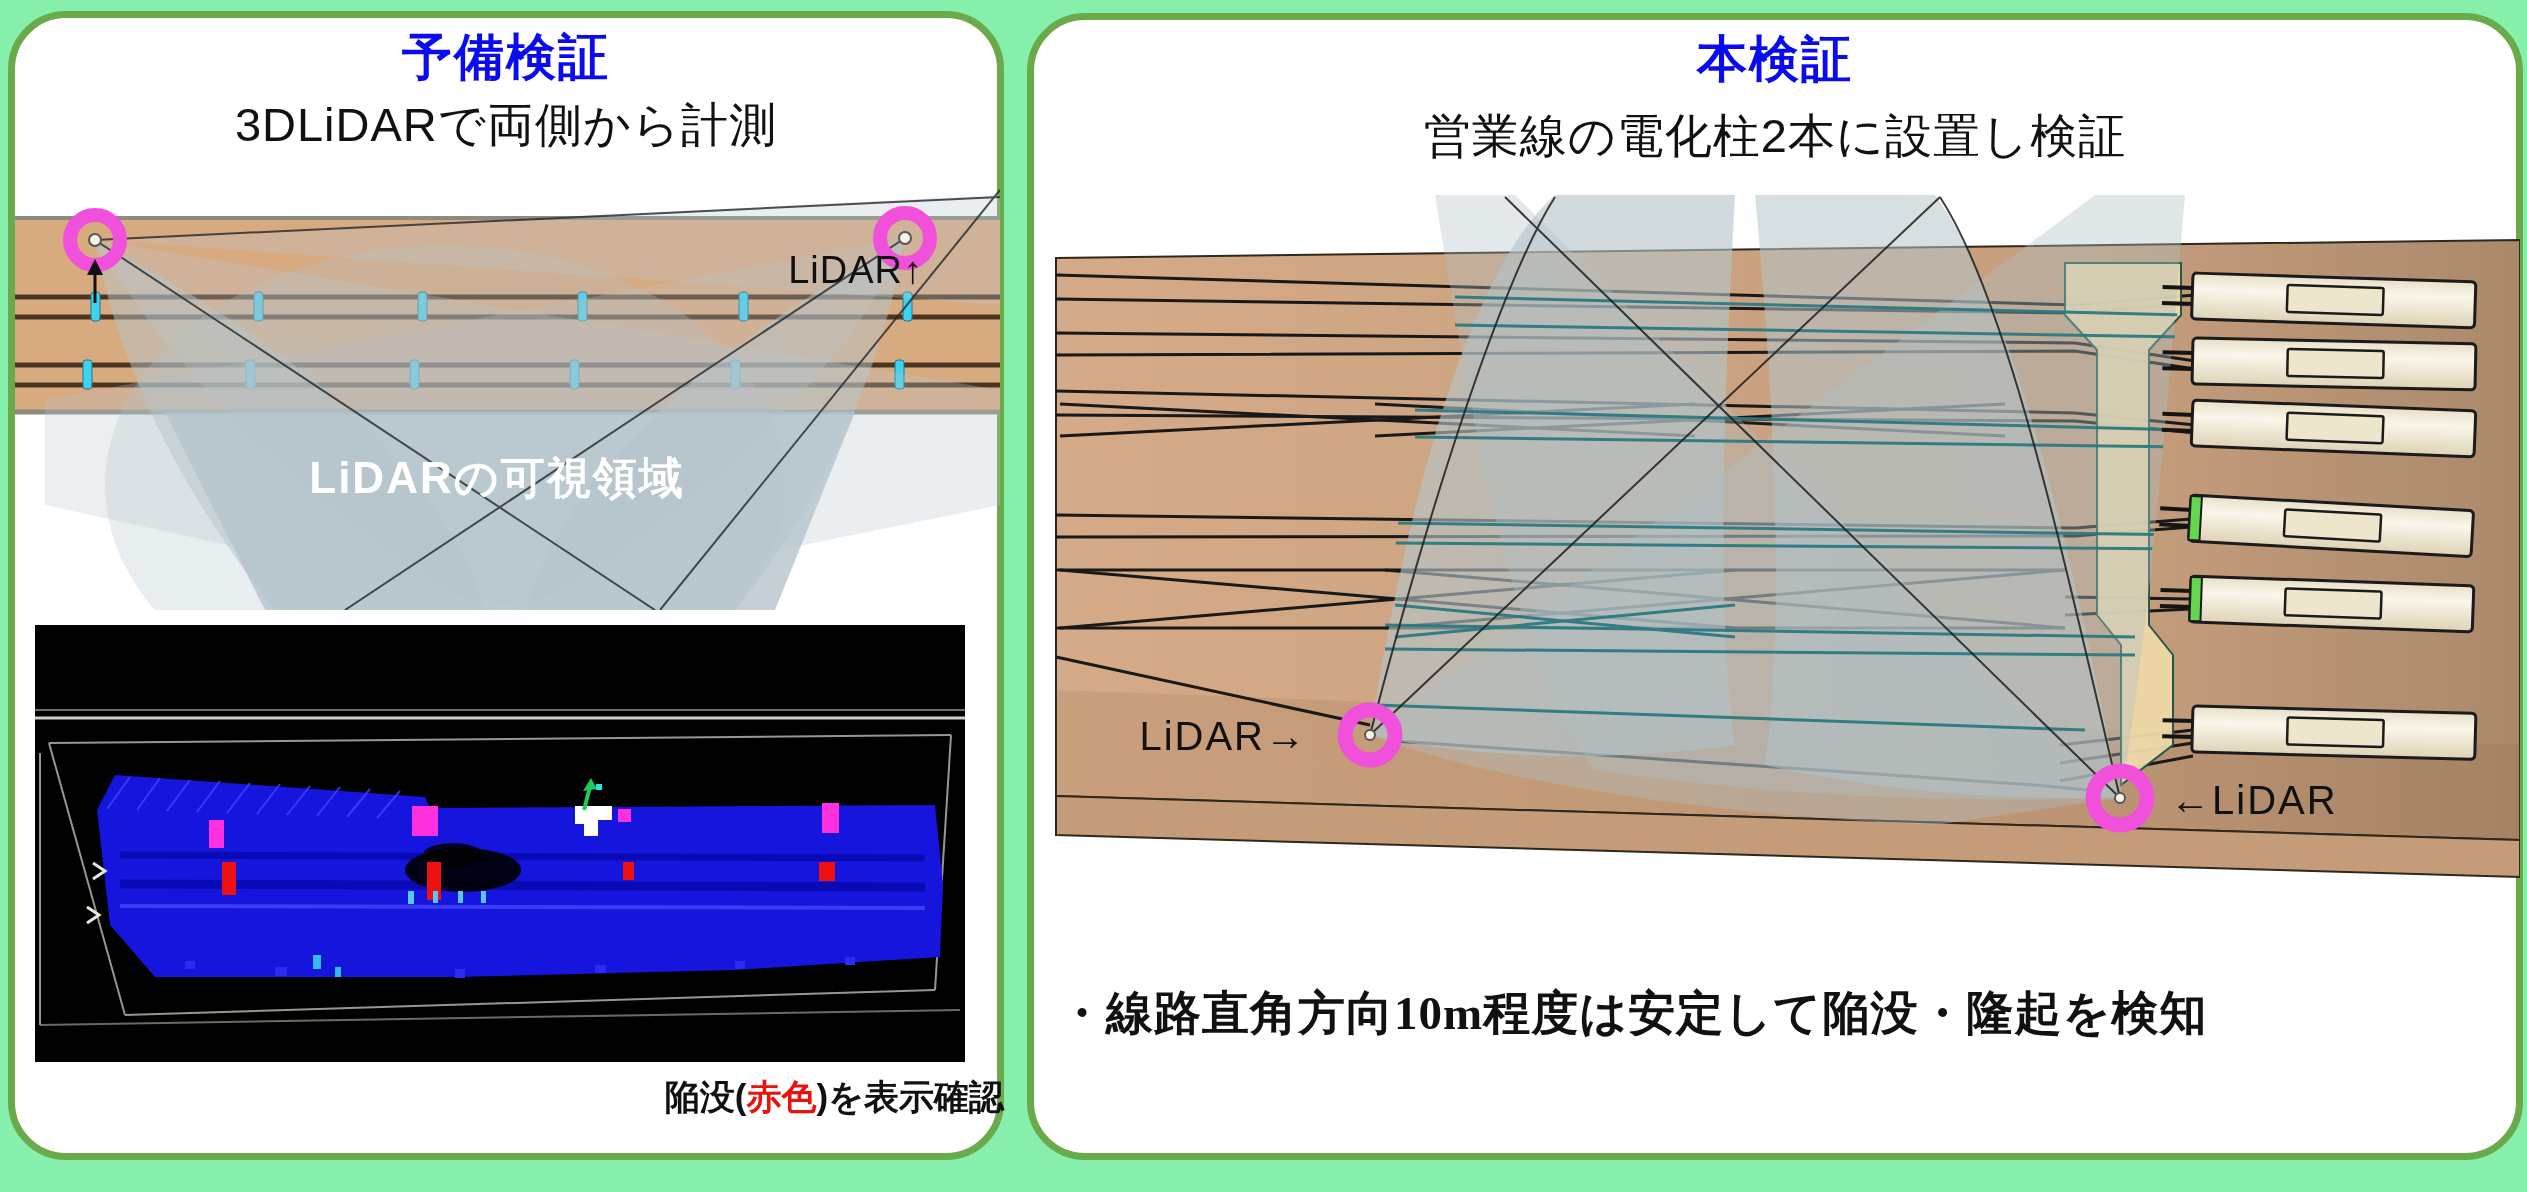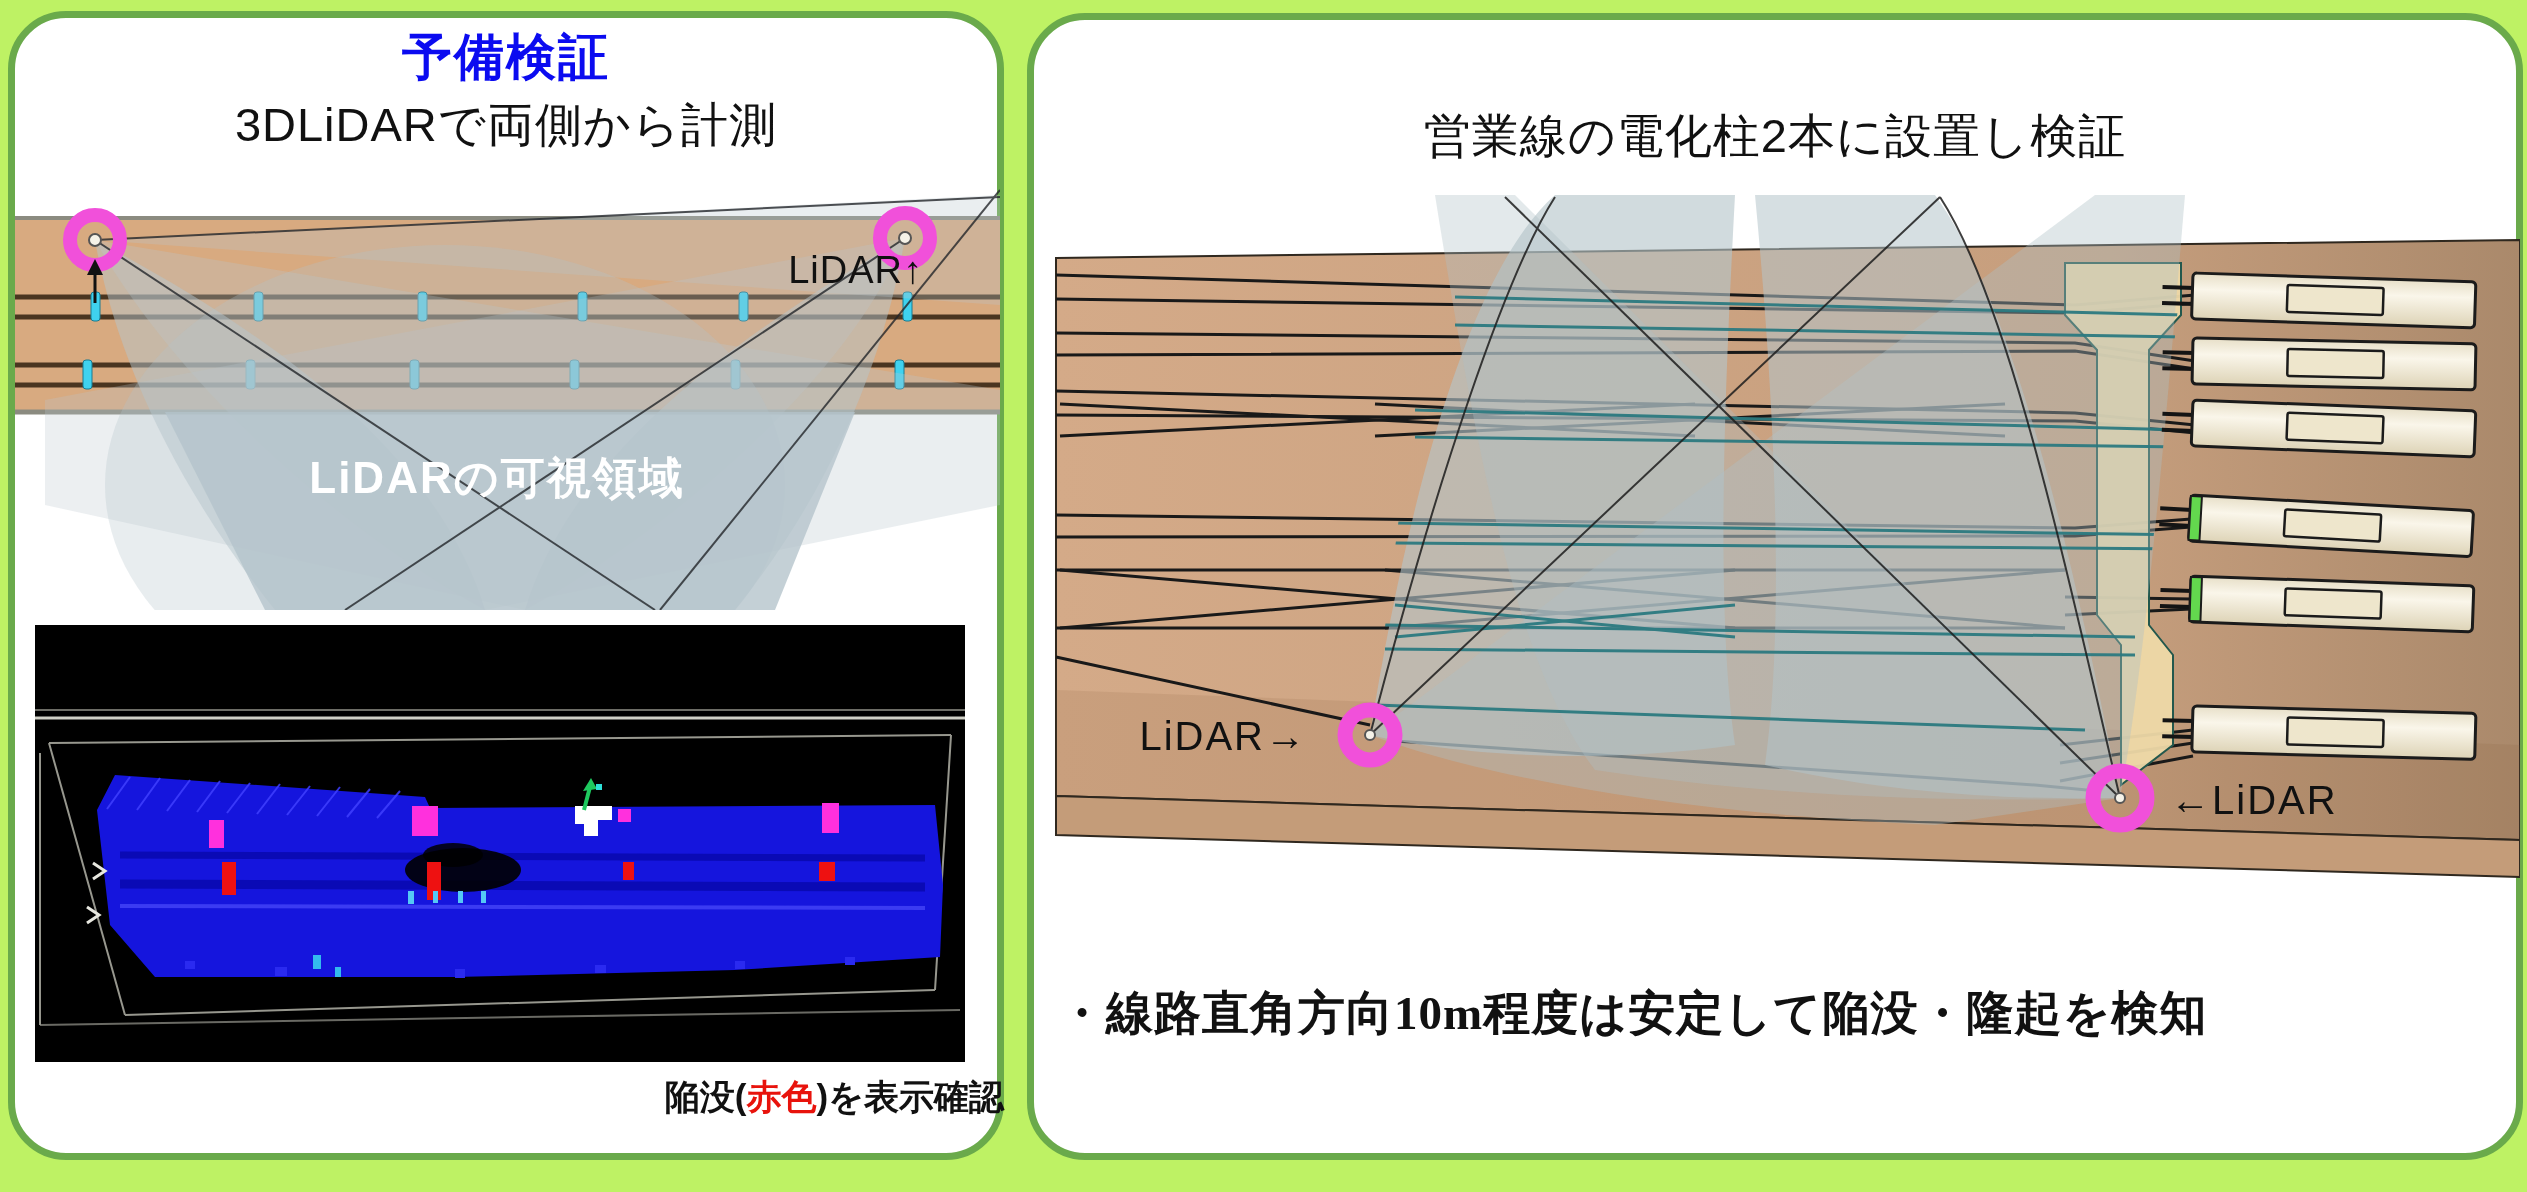--- a/index.html
+++ b/index.html
@@ -1,16 +1,16 @@
 <!DOCTYPE html>
 <html><head>
 <meta charset="utf-8">
 <style>
   html,body{margin:0;padding:0;background:#ffffff;}
-  .stage{position:relative;width:2527px;height:1192px;background:#bef264;overflow:hidden;
+  .stage{position:relative;width:2527px;height:1192px;background:#86efac;overflow:hidden;
          font-family:"Liberation Sans","DejaVu Sans",sans-serif;}
   .panel{position:absolute;border:7px solid #6aaa4b;border-radius:58px;background:#ffffff;}
   #left-panel{left:8px;top:11px;width:982px;height:1135px;}
   #right-panel{left:1027px;top:13px;width:1482px;height:1133px;}
   .ttl{position:absolute;text-align:center;font-weight:700;font-size:50px;color:#0b0bf0;letter-spacing:2px;}
   .sub{position:absolute;text-align:center;font-weight:400;font-size:47px;color:#111;letter-spacing:1px;}
   #lp-title{left:8px;width:996px;top:24px;}
   #lp-sub{left:8px;width:996px;top:94px;}
   #rp-title{left:1027px;width:1496px;top:26px;}
   #rp-sub{left:1027px;width:1496px;top:105px;}
@@ -158,20 +158,21 @@
       <path d="M52,282 l12,8 l-12,8" stroke="#e8e8e0" stroke-width="3" fill="none"></path>
     </g>
   </svg>
 
   <div id="lp-caption">
     <span>陥没(</span><span class="red">赤色</span><span>)を表示確認</span>
   </div>
 
   <div id="right-panel" class="panel"></div>
 
+  <div id="rp-title" class="ttl">本検証</div>
   <div id="rp-sub" class="sub">営業線の電化柱2本に設置し検証</div>
 
   <svg class="absimg" style="left:1035px;top:185px;" width="1485" height="725" viewBox="0 0 1485 725">
     <defs>
       <linearGradient id="gGround" x1="0" y1="0" x2="1" y2="0">
         <stop offset="0" stop-color="#d4aa88"></stop>
           <stop offset="0.72" stop-color="#c69e7d"></stop>
         <stop offset="1" stop-color="#aa896b"></stop>
       </linearGradient>
       <linearGradient id="gTrain" x1="0" y1="0" x2="0" y2="1">

